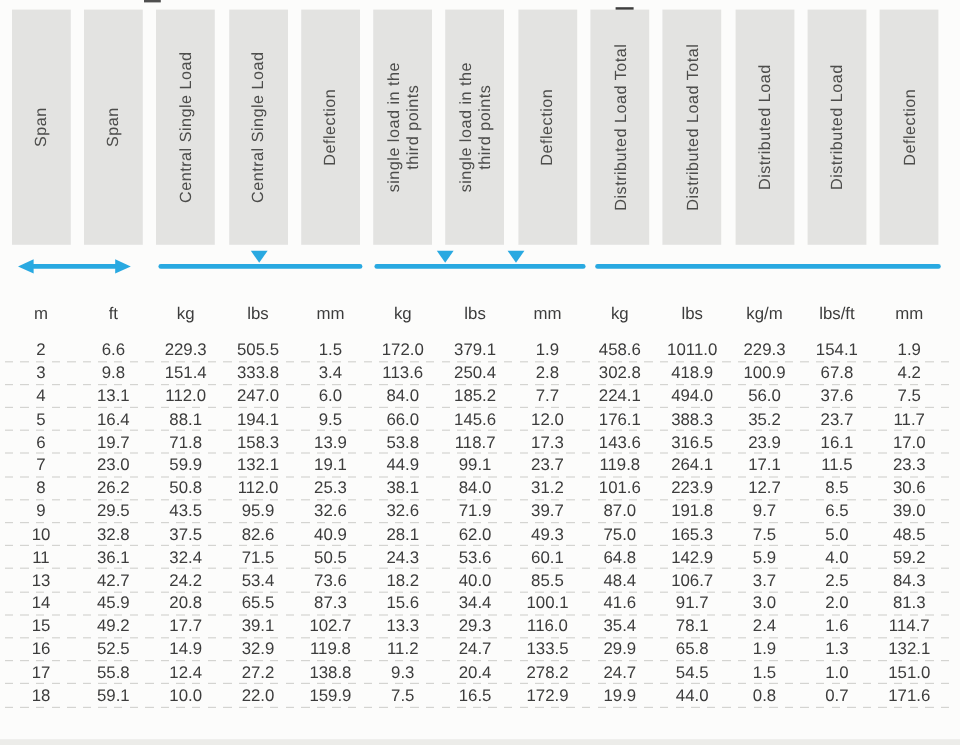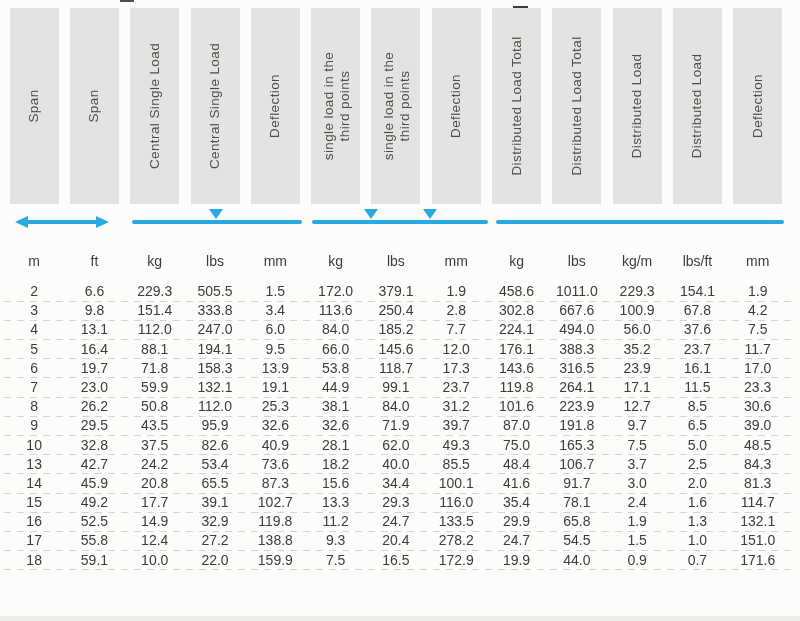--- a/index.html
+++ b/index.html
@@ -225,21 +225,21 @@
       <div class="drow">
         <div class="dcell">3</div>
         <div class="dcell">9.8</div>
         <div class="dcell">151.4</div>
         <div class="dcell">333.8</div>
         <div class="dcell">3.4</div>
         <div class="dcell">113.6</div>
         <div class="dcell">250.4</div>
         <div class="dcell">2.8</div>
         <div class="dcell">302.8</div>
-        <div class="dcell">667.6</div>
+        <div class="dcell">418.9</div>
         <div class="dcell">100.9</div>
         <div class="dcell">67.8</div>
         <div class="dcell">4.2</div>
       </div>
       <div class="drow">
         <div class="dcell">4</div>
         <div class="dcell">13.1</div>
         <div class="dcell">112.0</div>
         <div class="dcell">247.0</div>
         <div class="dcell">6.0</div>
@@ -336,20 +336,35 @@
         <div class="dcell">28.1</div>
         <div class="dcell">62.0</div>
         <div class="dcell">49.3</div>
         <div class="dcell">75.0</div>
         <div class="dcell">165.3</div>
         <div class="dcell">7.5</div>
         <div class="dcell">5.0</div>
         <div class="dcell">48.5</div>
       </div>
       <div class="drow">
+        <div class="dcell">11</div>
+        <div class="dcell">36.1</div>
+        <div class="dcell">32.4</div>
+        <div class="dcell">71.5</div>
+        <div class="dcell">50.5</div>
+        <div class="dcell">24.3</div>
+        <div class="dcell">53.6</div>
+        <div class="dcell">60.1</div>
+        <div class="dcell">64.8</div>
+        <div class="dcell">142.9</div>
+        <div class="dcell">5.9</div>
+        <div class="dcell">4.0</div>
+        <div class="dcell">59.2</div>
+      </div>
+      <div class="drow">
         <div class="dcell">13</div>
         <div class="dcell">42.7</div>
         <div class="dcell">24.2</div>
         <div class="dcell">53.4</div>
         <div class="dcell">73.6</div>
         <div class="dcell">18.2</div>
         <div class="dcell">40.0</div>
         <div class="dcell">85.5</div>
         <div class="dcell">48.4</div>
         <div class="dcell">106.7</div>
@@ -421,20 +436,20 @@
         <div class="dcell">18</div>
         <div class="dcell">59.1</div>
         <div class="dcell">10.0</div>
         <div class="dcell">22.0</div>
         <div class="dcell">159.9</div>
         <div class="dcell">7.5</div>
         <div class="dcell">16.5</div>
         <div class="dcell">172.9</div>
         <div class="dcell">19.9</div>
         <div class="dcell">44.0</div>
-        <div class="dcell">0.9</div>
+        <div class="dcell">0.8</div>
         <div class="dcell">0.7</div>
         <div class="dcell">171.6</div>
       </div>
     </div>
 
   <div class="bottom-strip"></div>
 </div>
 
 </body></html>

